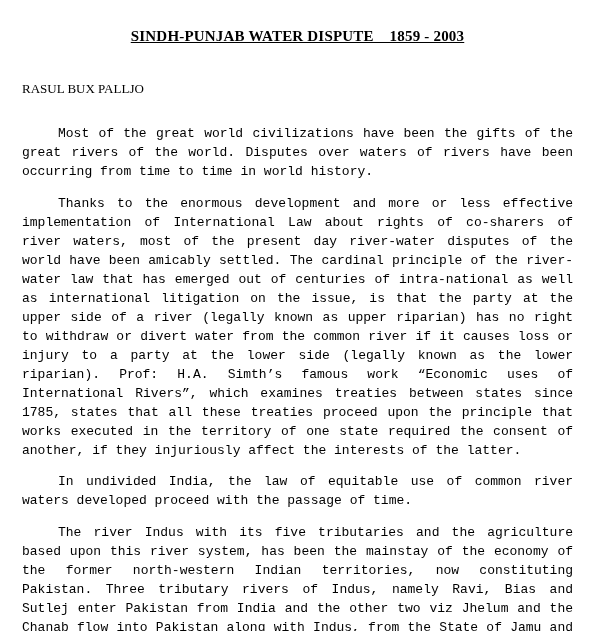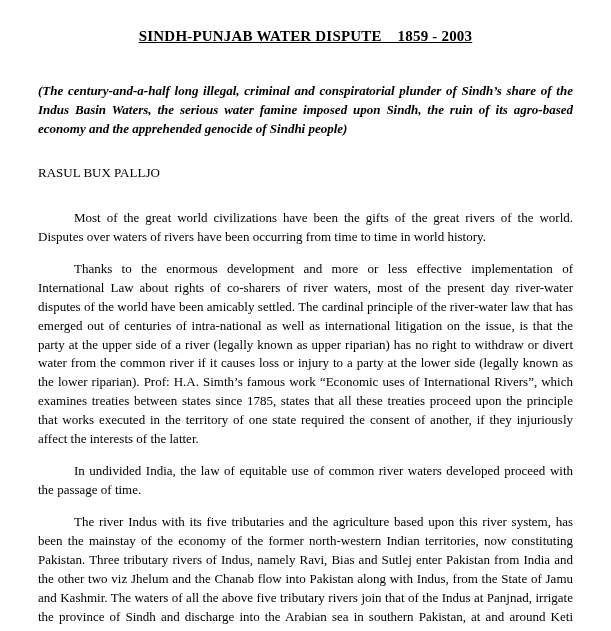--- a/index.html
+++ b/index.html
@@ -9,21 +9,21 @@
     }
     body {
       font-family: "Liberation Serif", "DejaVu Serif", serif;
       color: #000000;
       -webkit-font-smoothing: antialiased;
     }
     .page {
       width: 611px;
       height: 631px;
       box-sizing: border-box;
-      padding: 22px 38px 10px 38px;
+      padding: 22px 38px 10px 22px;
       background: #ffffff;
       overflow: hidden;
     }
     .title {
       font-size: 15px;
       font-weight: bold;
       text-align: center;
       text-decoration: underline;
       letter-spacing: 0.2px;
       margin: 6px 0 36px 0;
@@ -41,29 +41,29 @@
       font-size: 13px;
       text-align: left;
       margin: 0 0 28px 0;
     }
     .body-text .para {
       font-size: 13px;
       line-height: 1.46;
       text-align: justify;
       text-indent: 36px;
       margin: 13px 0 13px 0;
+      font-family: Liberation Mono, monospace;
     }
   </style>
 </head>
 <body>
 
 <div class="page">
   <h1 class="title">SINDH-PUNJAB WATER DISPUTE    1859 - 2003</h1>
 
-  <p class="subtitle">(The century-and-a-half long illegal, criminal and conspiratorial plunder of Sindh’s share of the Indus Basin Waters, the serious water famine imposed upon Sindh, the ruin of its agro-based economy and the apprehended genocide of Sindhi people)</p>
 
   <p class="author">RASUL BUX PALLJO</p>
 
   <div class="body-text">
       <p class="para">Most of the great world civilizations have been the gifts of the great rivers of the world. Disputes over waters of rivers have been occurring from time to time in world history.</p>
       <p class="para">Thanks to the enormous development and more or less effective implementation of International Law about rights of co-sharers of river waters, most of the present day river-water disputes of the world have been amicably settled. The cardinal principle of the river-water law that has emerged out of centuries of intra-national as well as international litigation on the issue, is that the party at the upper side of a river (legally known as upper riparian) has no right to withdraw or divert water from the common river if it causes loss or injury to a party at the lower side (legally known as the lower riparian). Prof: H.A. Simth’s famous work “Economic uses of International Rivers”, which examines treaties between states since 1785, states that all these treaties proceed upon the principle that works executed in the territory of one state required the consent of another, if they injuriously affect the interests of the latter.</p>
       <p class="para">In undivided India, the law of equitable use of common river waters developed proceed with the passage of time.</p>
       <p class="para">The river Indus with its five tributaries and the agriculture based upon this river system, has been the mainstay of the economy of the former north-western Indian territories, now constituting Pakistan. Three tributary rivers of Indus, namely Ravi, Bias and Sutlej enter Pakistan from India and the other two viz Jhelum and the Chanab flow into Pakistan along with Indus, from the State of Jamu and Kashmir. The waters of all the above five tributary rivers join that of the Indus at Panjnad, irrigate the province of Sindh and discharge into the Arabian sea in southern Pakistan, at and around Keti Bandar in Sindh.</p>
     </div>
 </div>

